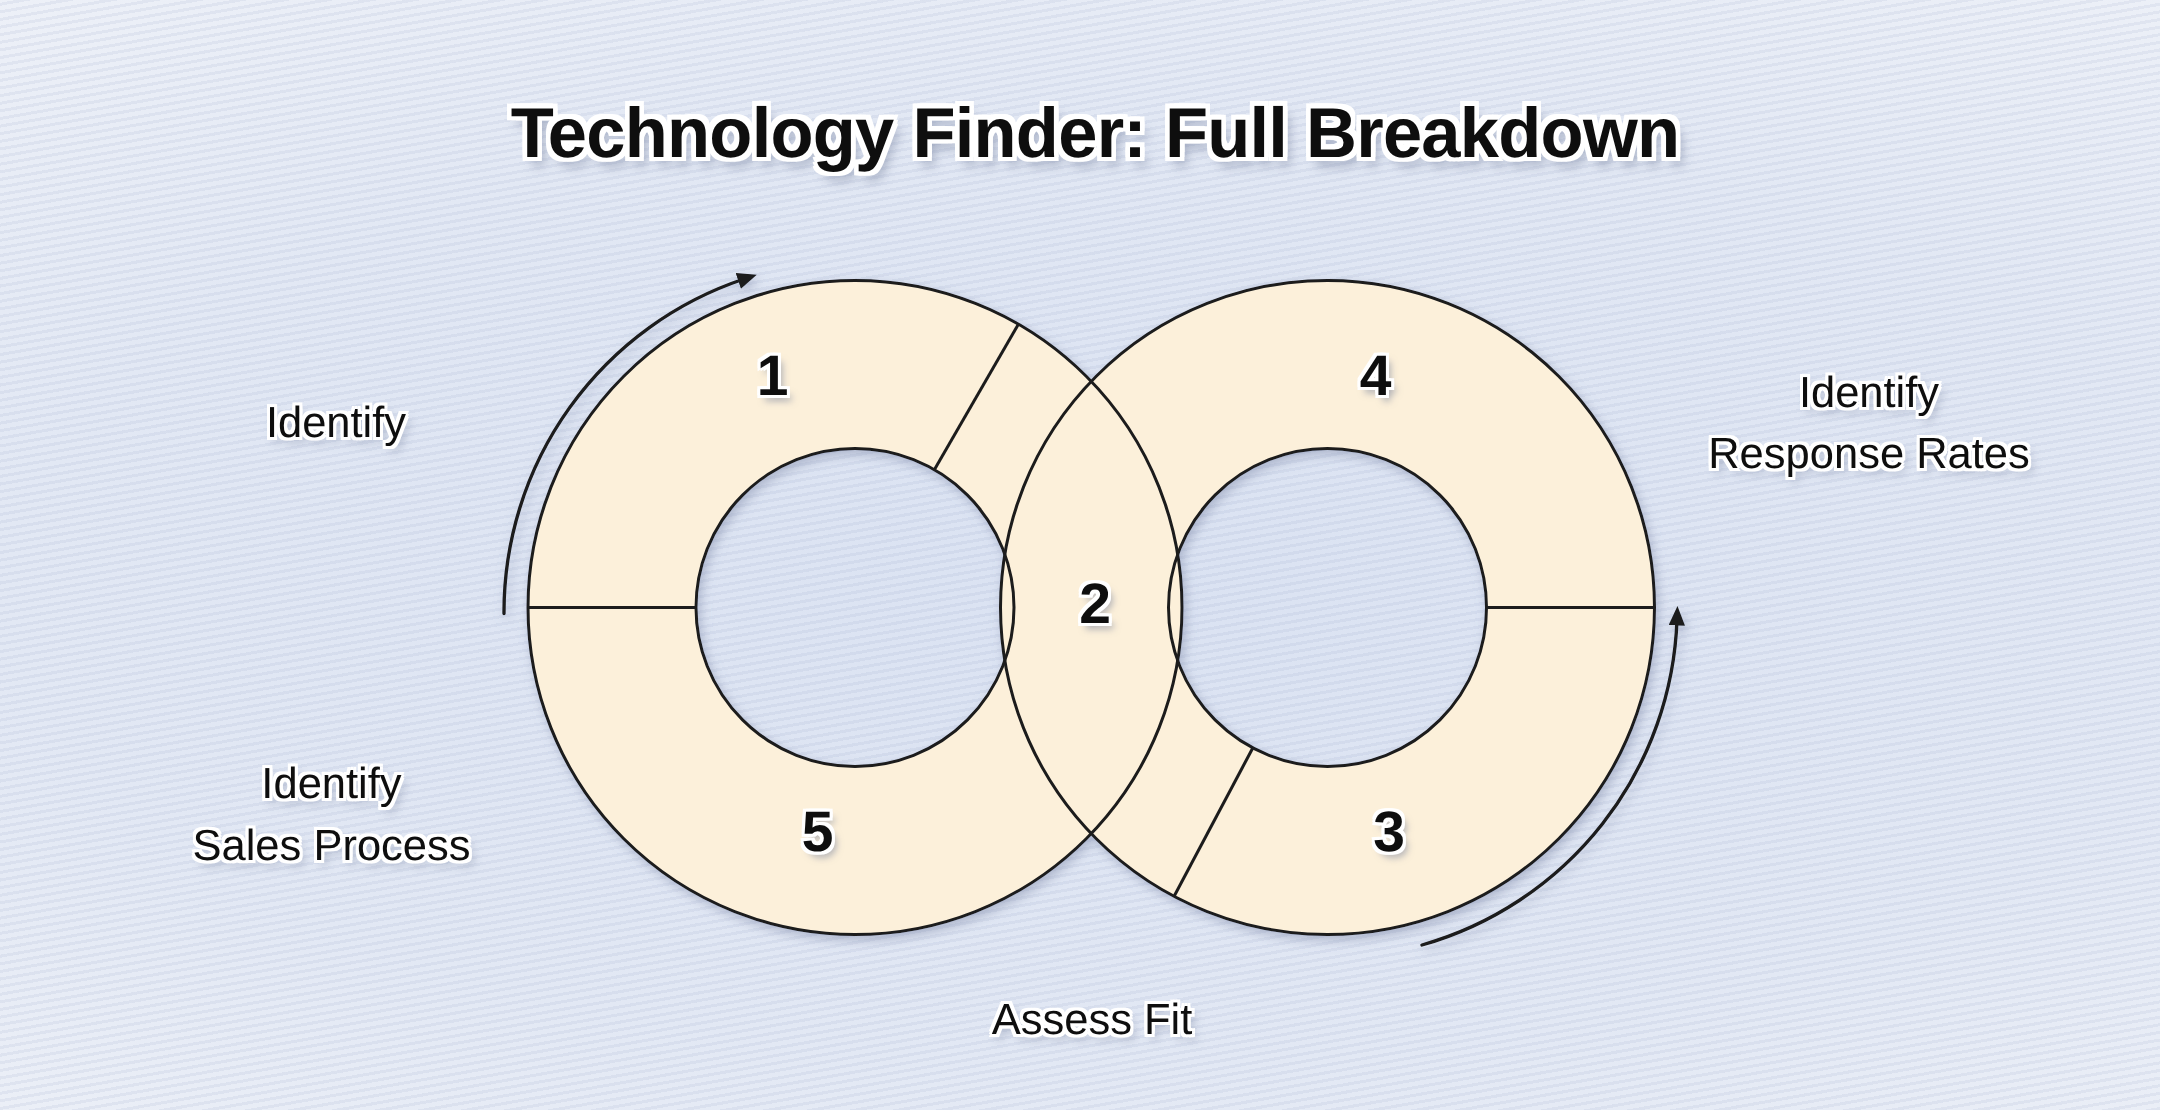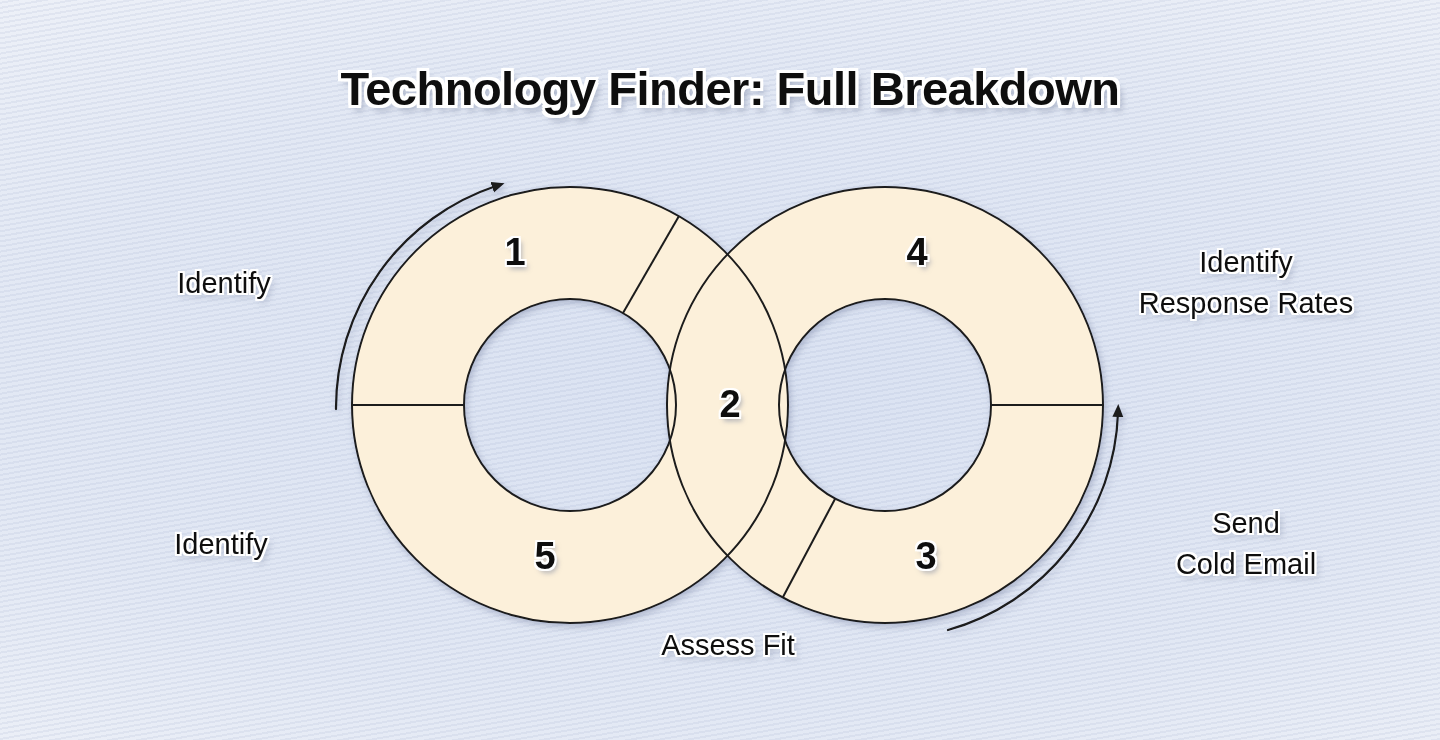--- a/index.html
+++ b/index.html
@@ -92,24 +92,21 @@
     <span>Identify</span><br>
   </div>
 
   <div class="step-label" style="left:1246px;top:283px">
     <span>Identify</span><br>
     <span>Response Rates</span>
   </div>
 
   <div class="step-label" style="left:221px;top:544px">
     <span>Identify</span><br>
+    <span>Sales Process</span>
   </div>
 
-  <div class="step-label" style="left:1246px;top:544px">
-    <span>Send</span><br>
-    <span>Cold Email</span>
-  </div>
 
-  <div class="step-label" style="left:728px;top:645px">
+  <div class="step-label" style="left:728px;top:681px">
     <span>Assess Fit</span>
   </div>
 
 </div>
 
 </body></html>

